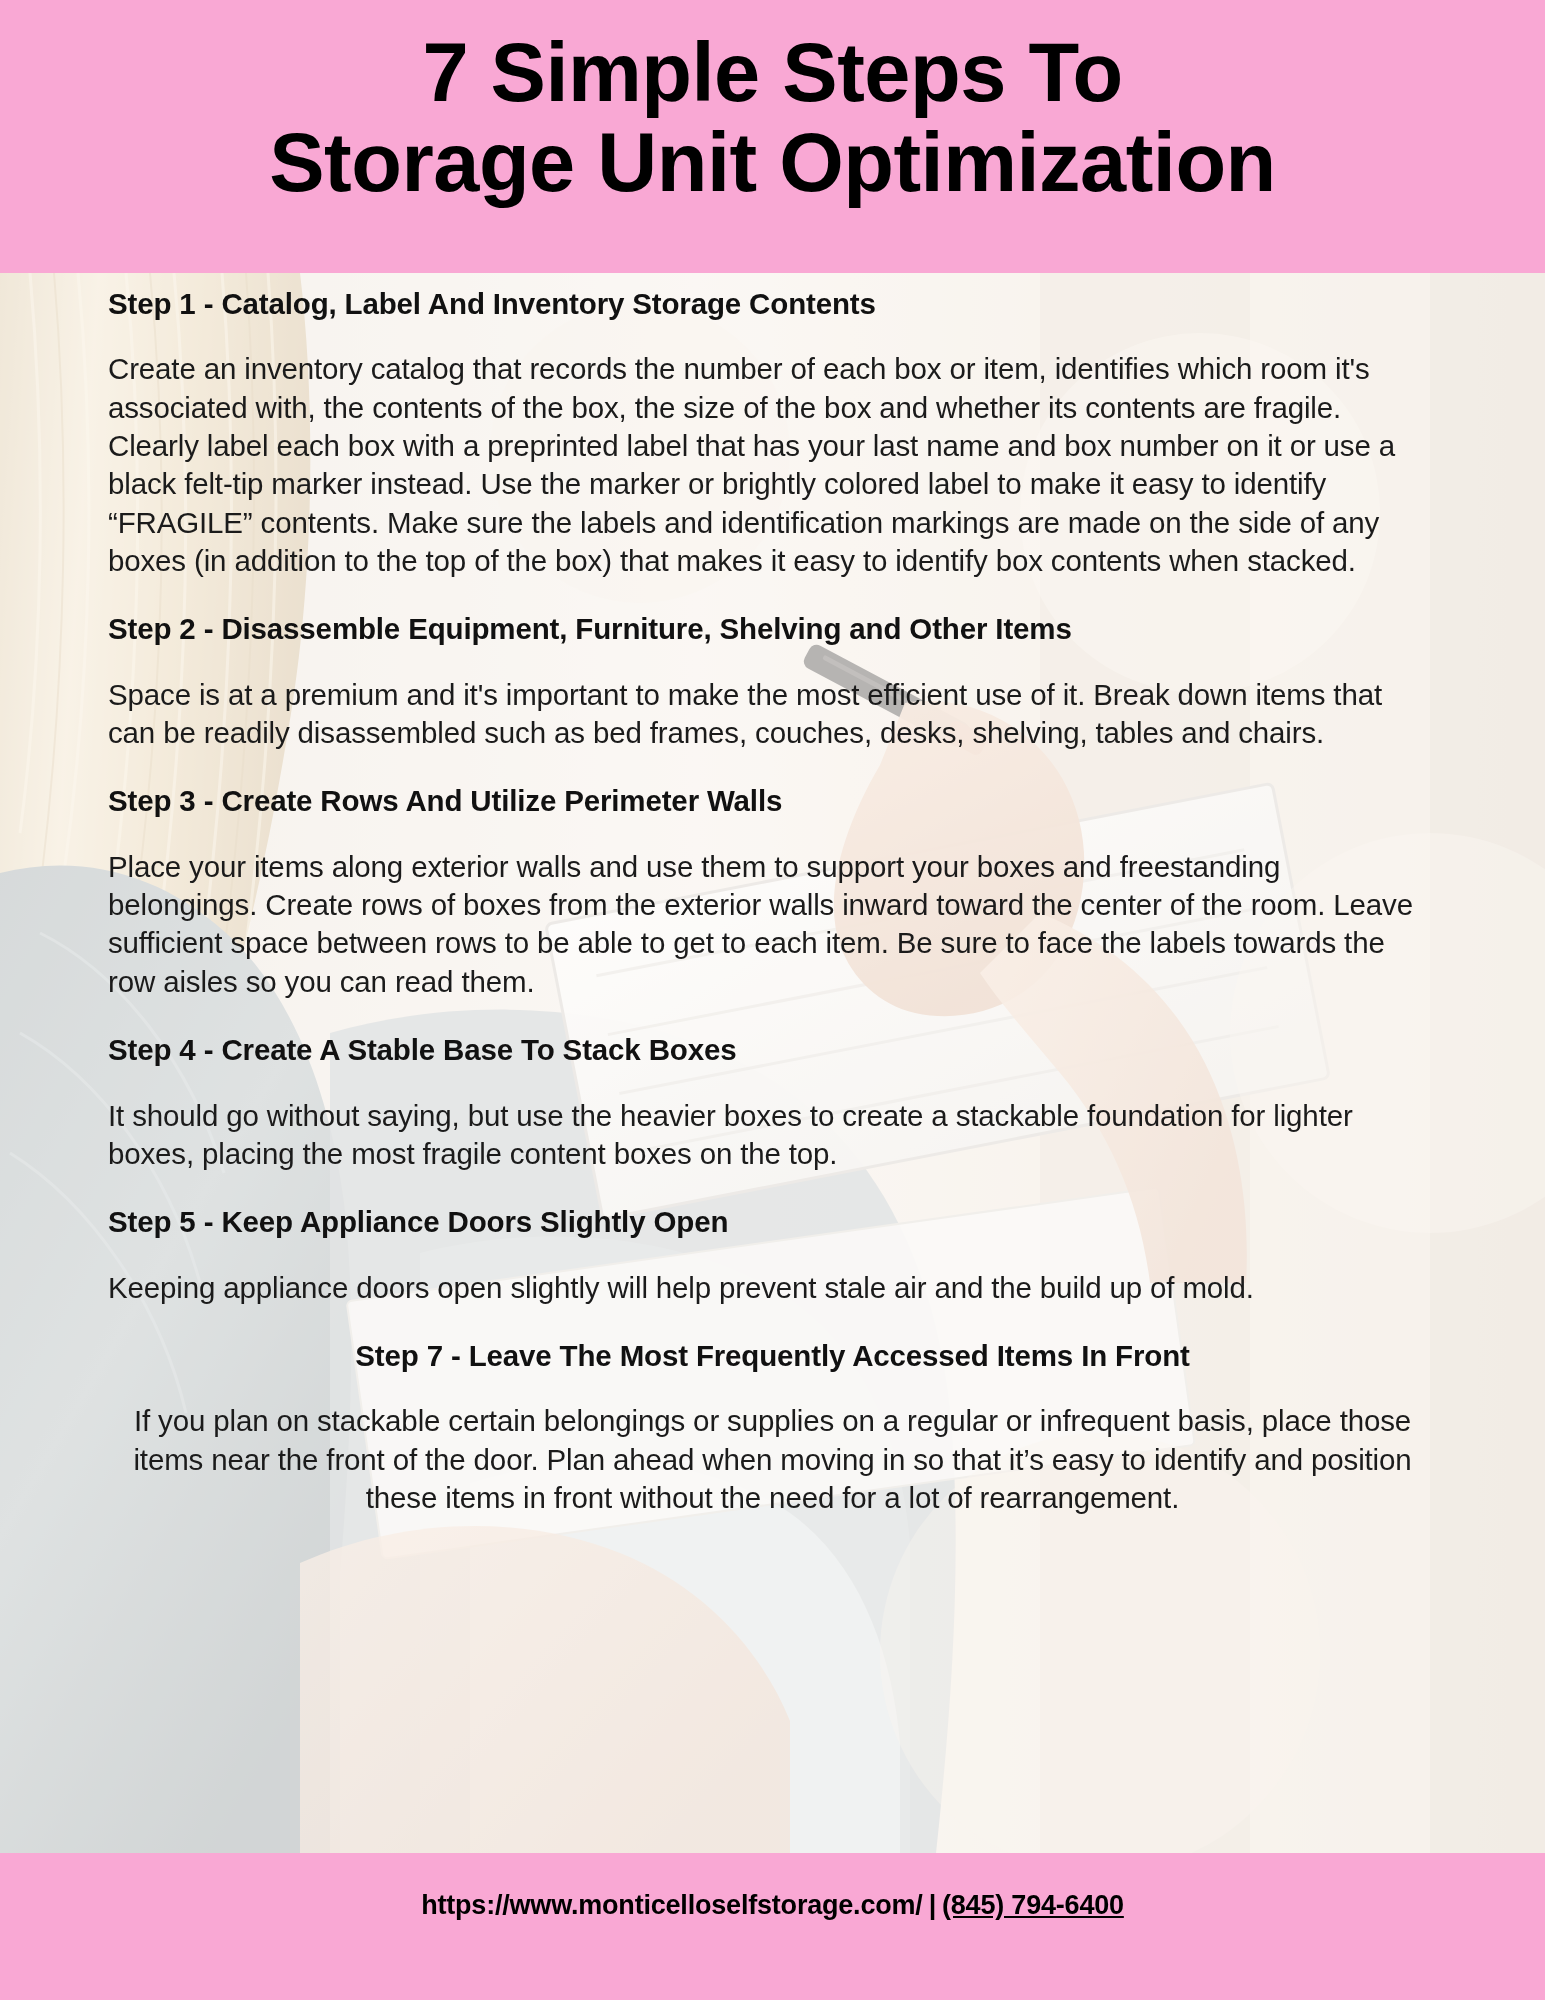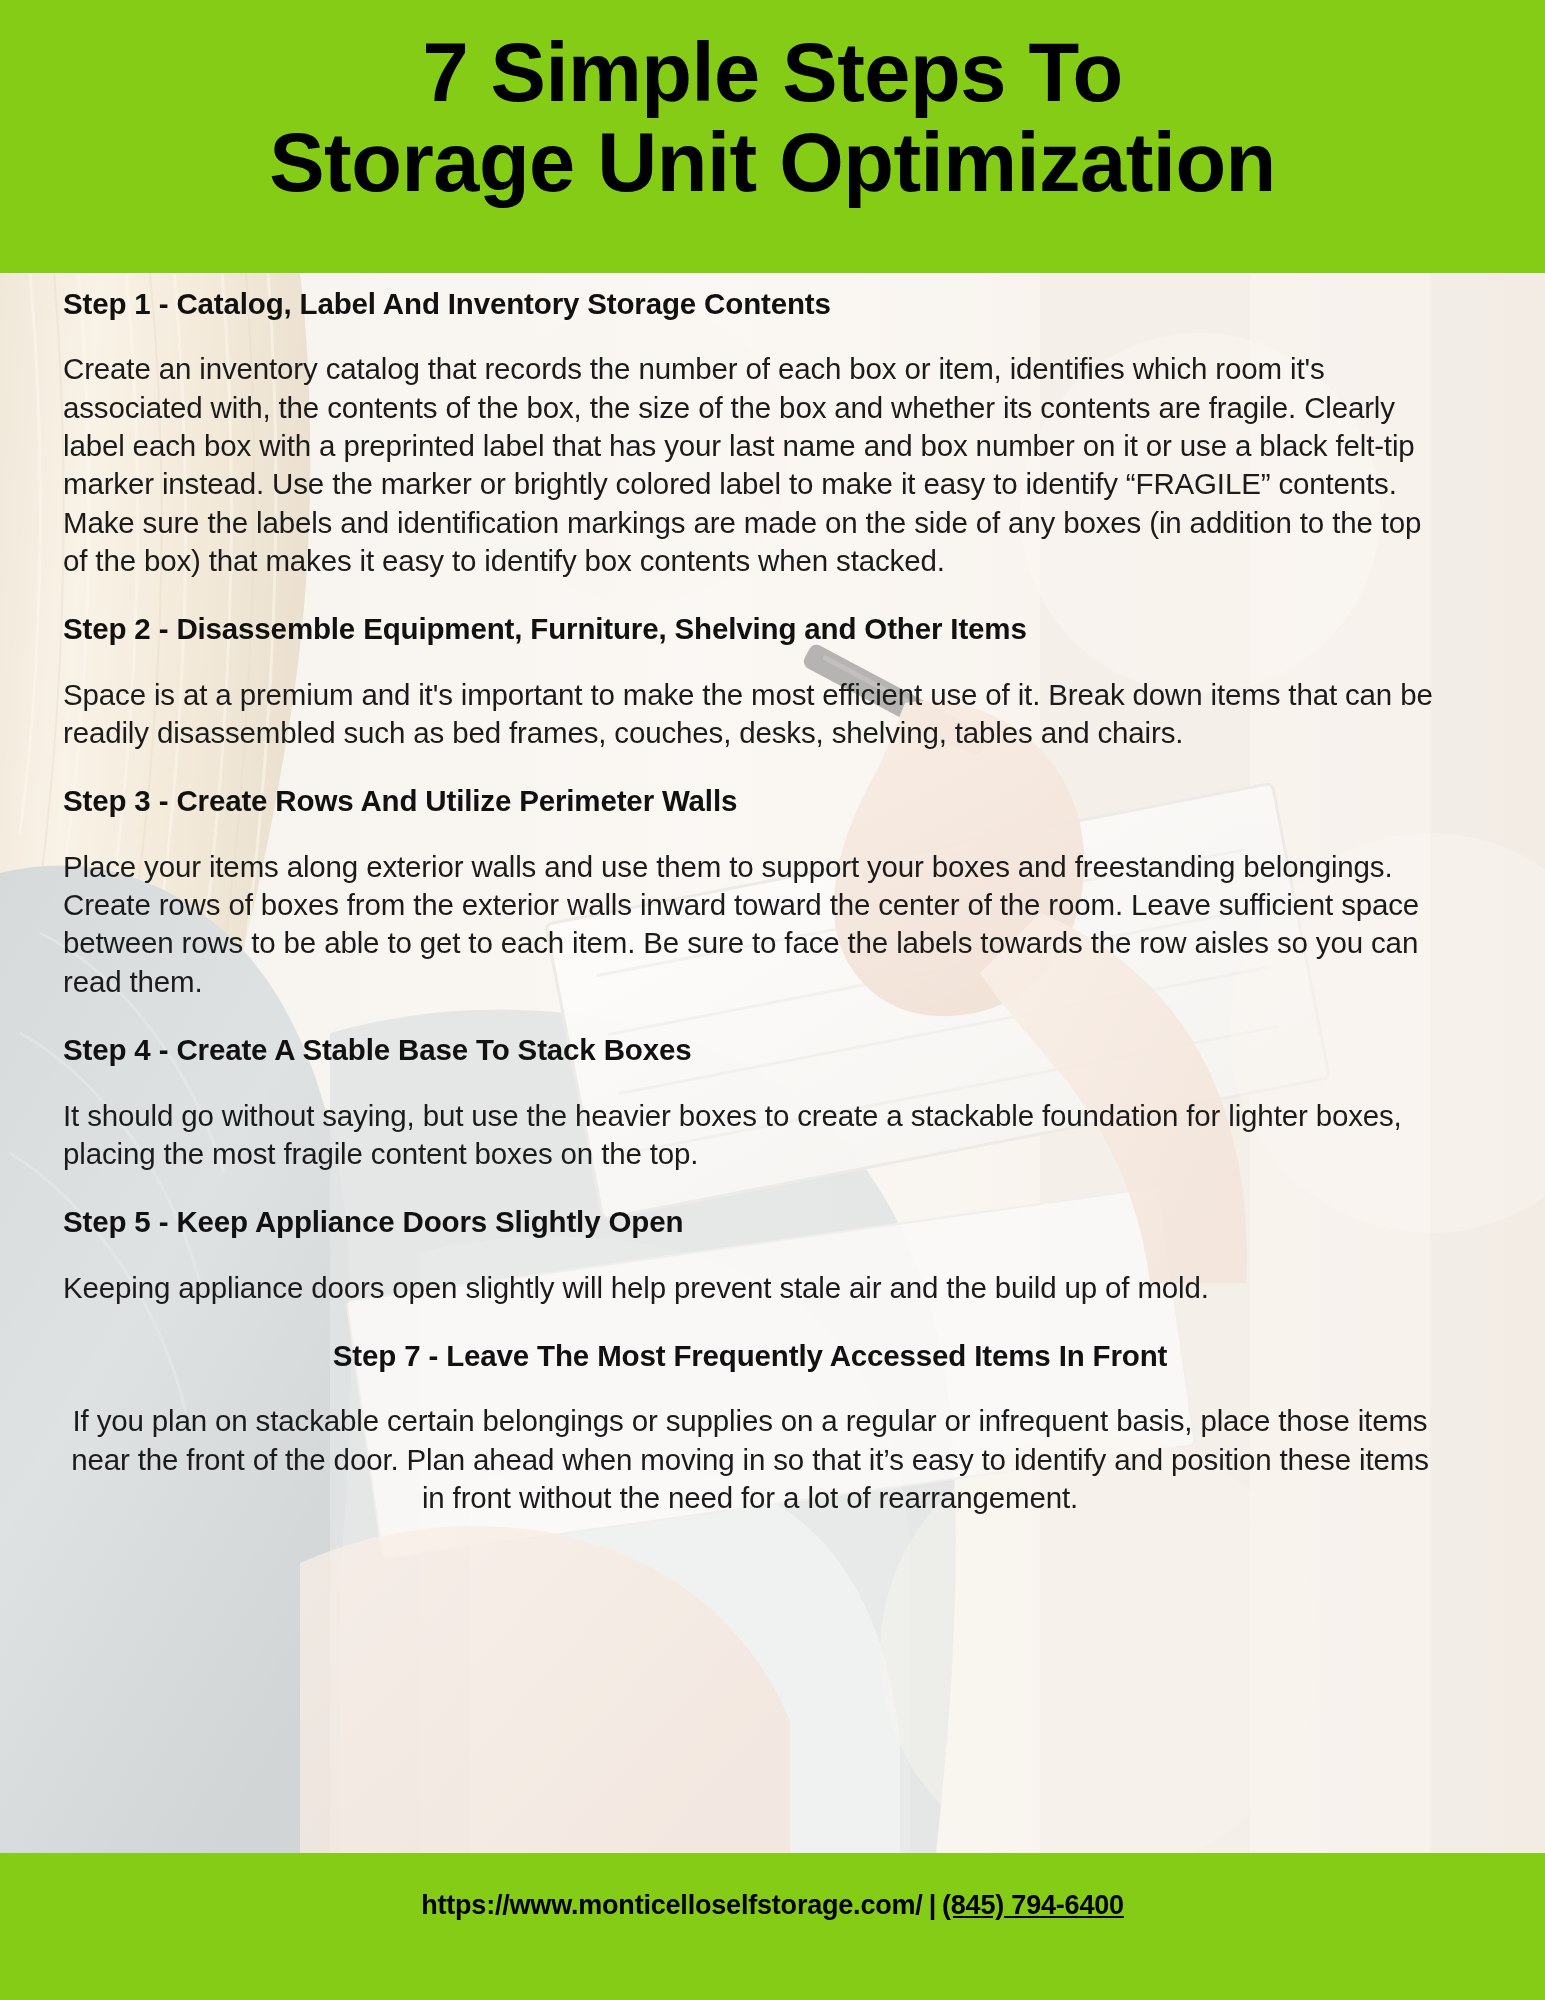--- a/index.html
+++ b/index.html
@@ -8,21 +8,21 @@
     width: 1545px;
     height: 2000px;
     background: #ffffff;
     font-family: "Liberation Sans", sans-serif;
   }
 
   .page {
     position: relative;
     width: 1545px;
     height: 2000px;
-    background: #84cc16;
+    background: #f9a8d4;
     overflow: hidden;
   }
 
   
   .title-block {
     position: absolute;
     top: 28px;
     left: 0;
     width: 1545px;
     text-align: center;
@@ -65,21 +65,21 @@
     pointer-events: none;
   }
 
   
   .content {
     position: absolute;
     top: 273px;
     left: 0;
     width: 1545px;
     height: 1580px;
-    padding: 12px 108px 0 63px;
+    padding: 12px 108px 0 108px;
     z-index: 4;
   }
 
   .step { margin-bottom: 30px; }
   .step:last-child { margin-bottom: 0; text-align: center; }
 
   .step-heading {
     font-family: "Liberation Sans", sans-serif;
     font-weight: bold;
     font-size: 29.5px;

